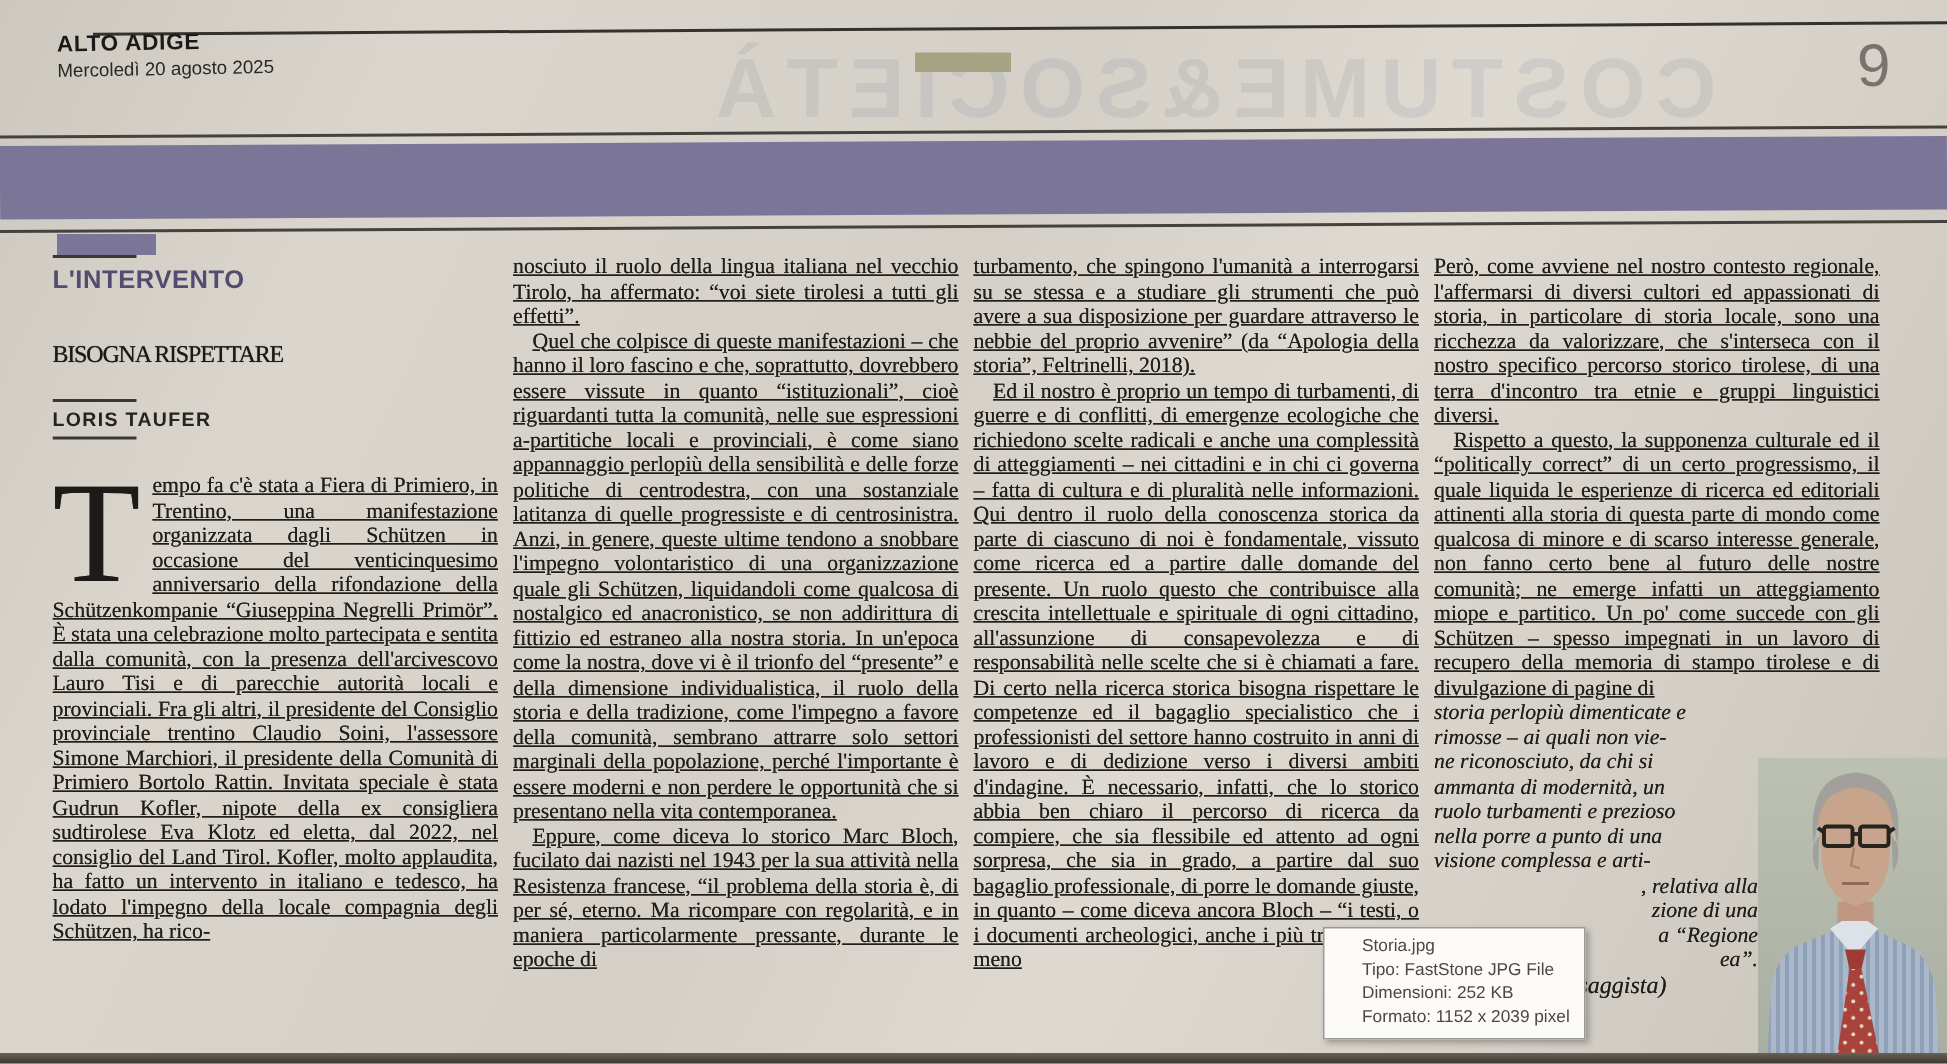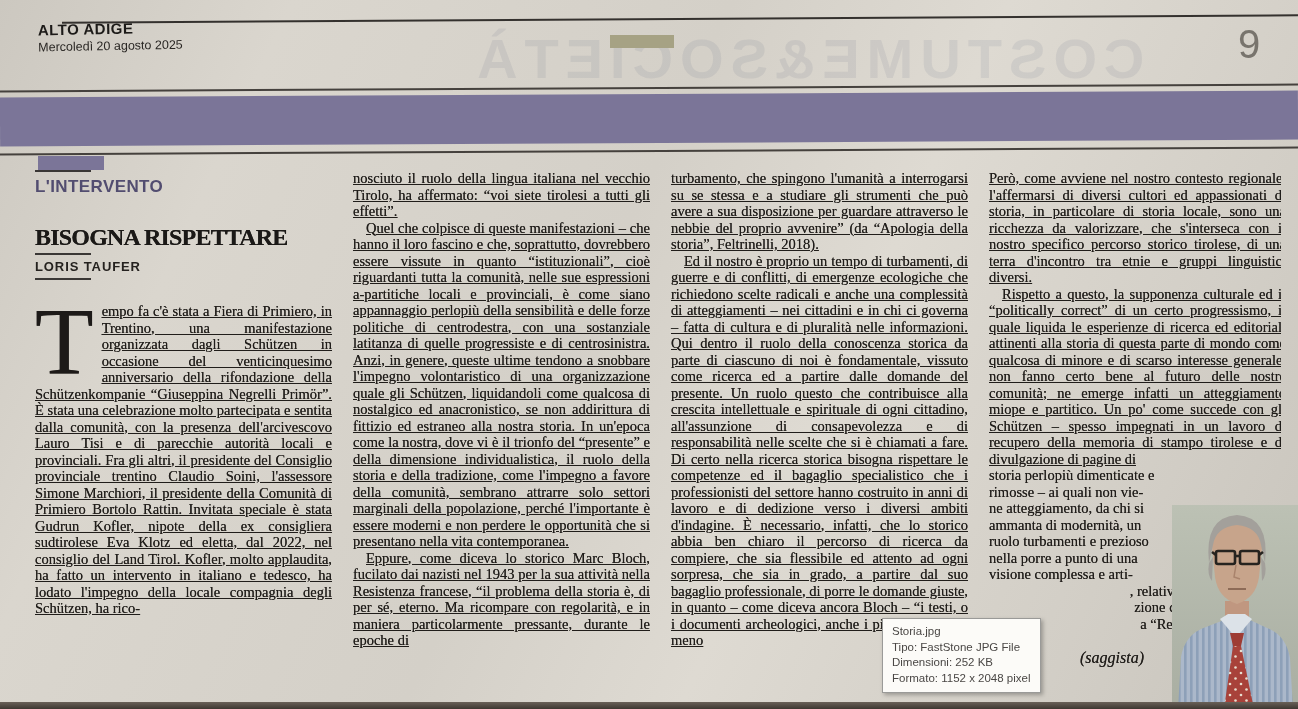--- a/index.html
+++ b/index.html
@@ -16,48 +16,48 @@
   .band{position:absolute;left:0;top:94px;width:1298px;height:49px;background:#7b7598;
     transform:rotate(-0.3deg);z-index:1;}
   .tab{position:absolute;left:38px;top:156px;width:66px;height:14px;background:#7b7598;z-index:1;}
   .olivebar{position:absolute;left:610px;top:35px;width:64px;height:13px;background:#a6a284;}
   .masthead{position:absolute;left:38px;top:20px;transform:rotate(-1.1deg);z-index:2;
     font-family:"Liberation Sans",sans-serif;}
   .masthead .mh-title{font-weight:700;font-size:15px;letter-spacing:0.5px;color:#1c1a18;}
   .masthead .mh-date{font-size:12.5px;color:#2a2724;margin-top:2px;}
   .pageno{position:absolute;left:1238px;top:22px;font-family:"Liberation Sans",sans-serif;
     font-size:40px;font-weight:400;color:#78746d;z-index:2;}
-  .article{position:absolute;left:35px;top:170px;width:1246px;height:534px;display:flex;gap:21px;
+  .article{position:absolute;left:35px;top:170px;width:1246px;height:534px;display:flex;gap:10px;
     z-index:2;overflow:hidden;}
   .col{width:297px;flex:0 0 auto;}
   .body-p{font-size:14.5px;line-height:16.5px;text-align:justify;margin:0;
     color:#201d1a;text-shadow:0 0 0.4px rgba(32,29,26,0.85);text-decoration:underline;}
   .body-p + .body-p{text-indent:13px;}
   .minirule{width:56px;height:2px;background:#3a3735;}
   .kicker{font-family:"Liberation Sans",sans-serif;font-weight:700;font-size:17px;
     letter-spacing:0.4px;color:#524d70;margin-top:5px;}
-  .headline{margin-top:24px;font-size:24px;line-height:32px;letter-spacing:-0.8px;
-    font-weight:700;color:#1b1917;text-shadow:0 0 0.5px rgba(27,25,23,0.9);}
-  .byline-wrap{}
+  .headline{margin-top:24px;font-size:16px;line-height:32px;letter-spacing:-0.8px;
+    font-weight:400;color:#1b1917;text-shadow:0 0 0.5px rgba(27,25,23,0.9);}
+  .byline-wrap{margin-top:13px;}
   .byline{font-family:"Liberation Sans",sans-serif;font-weight:700;font-size:13px;
     letter-spacing:0.9px;color:#25221f;margin:4px 0;}
   .col1-body{margin-top:23px;}
   .dropcap{float:left;font-size:96px;line-height:78px;height:80px;padding-right:8px;
     color:#1d1a18;font-weight:400;}
   .narrowwrap{position:relative;}
   .narrow{width:216px;}
   .nline{font-size:14.5px;line-height:16.5px;text-align:justify;color:#201d1a;
-    text-shadow:0 0 0.4px rgba(32,29,26,0.85);}
+    text-shadow:0 0 0.4px rgba(32,29,26,0.85);font-style:italic;}
   .nline.frag{text-align:right;}
   .caption{font-style:italic;text-align:center;padding-left:30px;font-size:16px;
     line-height:18px;color:#201d1a;text-shadow:0 0 0.4px rgba(32,29,26,0.85);}
   .portrait{position:absolute;left:1172px;top:505px;width:126px;height:204px;z-index:3;}
   .tooltip{position:absolute;left:882px;top:618px;z-index:10;background:#fcfbf8;
     border:1px solid #9a9a98;box-shadow:2px 2px 4px rgba(0,0,0,0.28);
-    padding:5px 9px 6px 9px;font-family:"Liberation Sans",sans-serif;font-size:11.5px;
+    padding:5px 9px 6px 25px;font-family:"Liberation Sans",sans-serif;font-size:11.5px;
     line-height:15.5px;color:#4a4745;white-space:nowrap;}
   .bottom-edge{position:absolute;left:0;top:702px;width:1298px;height:7px;z-index:4;
     background:linear-gradient(#6a6158,#3d3731);}
 </style>
 </head>
 <body>
 
 <div class="page">
 
   <div class="ghost">COSTUME&amp;SOCIETÀ</div>
@@ -104,21 +104,21 @@
       <p class="body-p">Ed il nostro è proprio un tempo di turbamenti, di guerre e di conflitti, di emergenze ecologiche che richiedono scelte radicali e anche una complessità di atteggiamenti – nei cittadini e in chi ci governa – fatta di cultura e di pluralità nelle informazioni. Qui dentro il ruolo della conoscenza storica da parte di ciascuno di noi è fondamentale, vissuto come ricerca ed a partire dalle domande del presente. Un ruolo questo che contribuisce alla crescita intellettuale e spirituale di ogni cittadino, all'assunzione di consapevolezza e di responsabilità nelle scelte che si è chiamati a fare. Di certo nella ricerca storica bisogna rispettare le competenze ed il bagaglio specialistico che i professionisti del settore hanno costruito in anni di lavoro e di dedizione verso i diversi ambiti d'indagine. È necessario, infatti, che lo storico abbia ben chiaro il percorso di ricerca da compiere, che sia flessibile ed attento ad ogni sorpresa, che sia in grado, a partire dal suo bagaglio professionale, di porre le domande giuste, in quanto – come diceva ancora Bloch – “i testi, o i documenti archeologici, anche i più trasparenti e meno</p>
     </div>
 
     <div class="col">
       <p class="body-p">Però, come avviene nel nostro contesto regionale, l'affermarsi di diversi cultori ed appassionati di storia, in particolare di storia locale, sono una ricchezza da valorizzare, che s'interseca con il nostro specifico percorso storico tirolese, di una terra d'incontro tra etnie e gruppi linguistici diversi.</p>
       <p class="body-p">Rispetto a questo, la supponenza culturale ed il “politically correct” di un certo progressismo, il quale liquida le esperienze di ricerca ed editoriali attinenti alla storia di questa parte di mondo come qualcosa di minore e di scarso interesse generale, non fanno certo bene al futuro delle nostre comunità; ne emerge infatti un atteggiamento miope e partitico. Un po' come succede con gli Schützen – spesso impegnati in un lavoro di recupero della memoria di stampo tirolese e di divulgazione di pagine di</p>
       <div class="narrowwrap">
         <div class="narrow">
           <div class="nline">storia perlopiù dimenticate e</div>
           <div class="nline">rimosse – ai quali non vie-</div>
-          <div class="nline">ne atteggiamento, da chi si</div>
+          <div class="nline">ne riconosciuto, da chi si</div>
           <div class="nline">ammanta di modernità, un</div>
           <div class="nline">ruolo turbamenti e prezioso</div>
           <div class="nline">nella porre a punto di una</div>
           <div class="nline">visione complessa e arti-</div>
           <div class="nline frag">, relativa alla</div>
           <div class="nline frag">zione di una</div>
           <div class="nline frag">a “Regione</div>
           <div class="nline frag">ea”.</div>
           <div class="caption">(saggista)</div>
         </div>
@@ -160,17 +160,17 @@
         <line x1="87" y1="50" x2="91" y2="47"></line>
     </g>
     <path d="M64 60 L62 72 L68 74" stroke="#a9836c" stroke-width="1.5" fill="none"></path>
     <line x1="56" y1="84" x2="74" y2="84" stroke="#8d6b57" stroke-width="2"></line>
   </svg>
 
   <div class="tooltip">
     <div>Storia.jpg</div>
     <div>Tipo: FastStone JPG File</div>
     <div>Dimensioni: 252 KB</div>
-    <div>Formato: 1152 x 2048 pixel</div>
+    <div>Formato: 1152 x 2039 pixel</div>
   </div>
 
   <div class="bottom-edge"></div>
 </div>
 
 </body></html>

